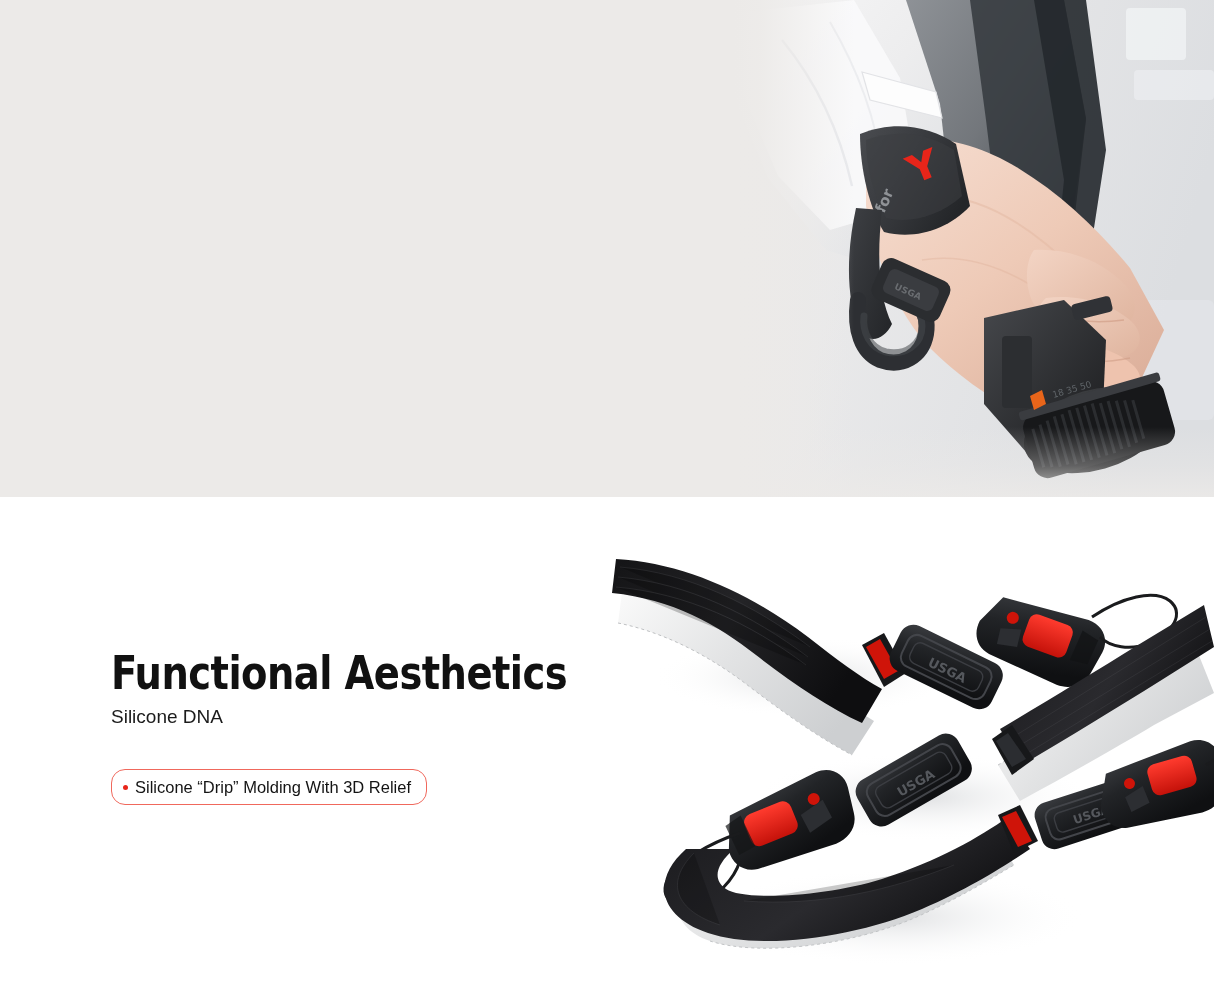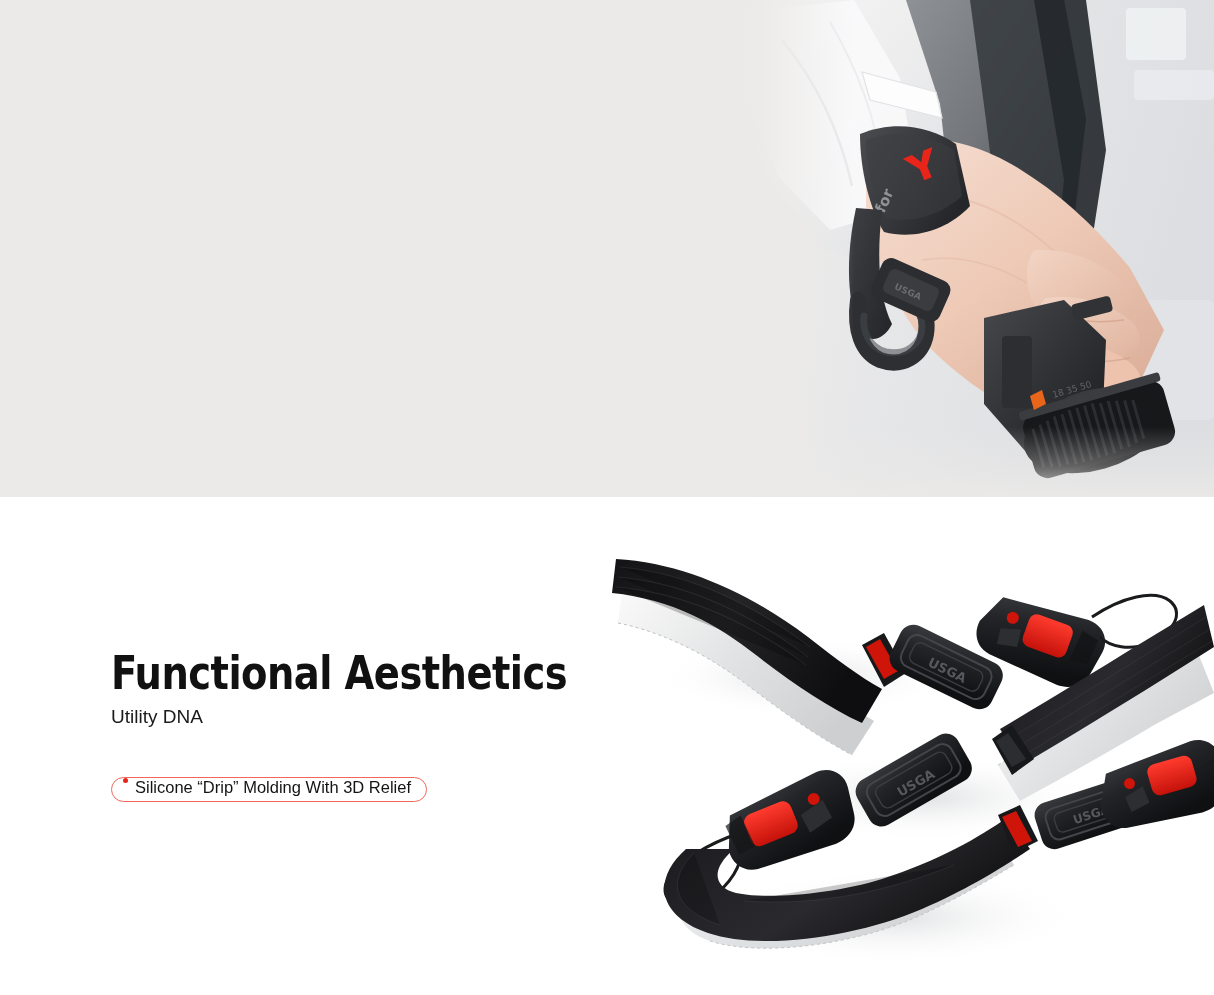--- a/index.html
+++ b/index.html
@@ -74,22 +74,22 @@
     transform:scaleX(0.93);transform-origin:left center;
     white-space:nowrap;
   }
   .s2-sub{
     position:absolute;left:0;top:208px;
     font-size:19px;line-height:24px;color:#1b1b1b;
     white-space:nowrap;
   }
   .tags{position:absolute;left:0;top:272px;}
   .tag{
-    display:inline-flex;align-items:flex-start;
-    height:25px;box-sizing:border-box;
+    display:inline-flex;align-items:center;
+    height:36px;box-sizing:border-box;
     border:1.6px solid #F0685C;
     border-radius:14px;
     padding:0 15px 0 11px;
     margin-bottom:11px;
     background:#ffffff;
     white-space:nowrap;
   }
   .tag-dot{
     width:5px;height:5px;border-radius:50%;
     background:#E8251A;margin-right:7px;flex:0 0 auto;
@@ -373,21 +373,21 @@
             <path d="M528 290 L548 284 L550 302 L530 306 Z" fill="#2c2e32"></path>
           </g>
 
           <path d="M612 268 C628 258 640 254 620 250" fill="none" stroke="#1a1b1d" stroke-width="2.6"></path>
         </g>
       </svg>
     </div>
 
     <div class="s2-copy">
       <div class="h2">Functional Aesthetics</div>
-      <div class="s2-sub">Utility DNA</div>
+      <div class="s2-sub">Silicone DNA</div>
 
       <div class="tags">
         <div class="tag-row">
           <span class="tag">
             <span class="tag-dot"></span>
             <span class="tag-label">Silicone “Drip” Molding With 3D Relief</span>
           </span>
         </div>
       </div>
     </div>

